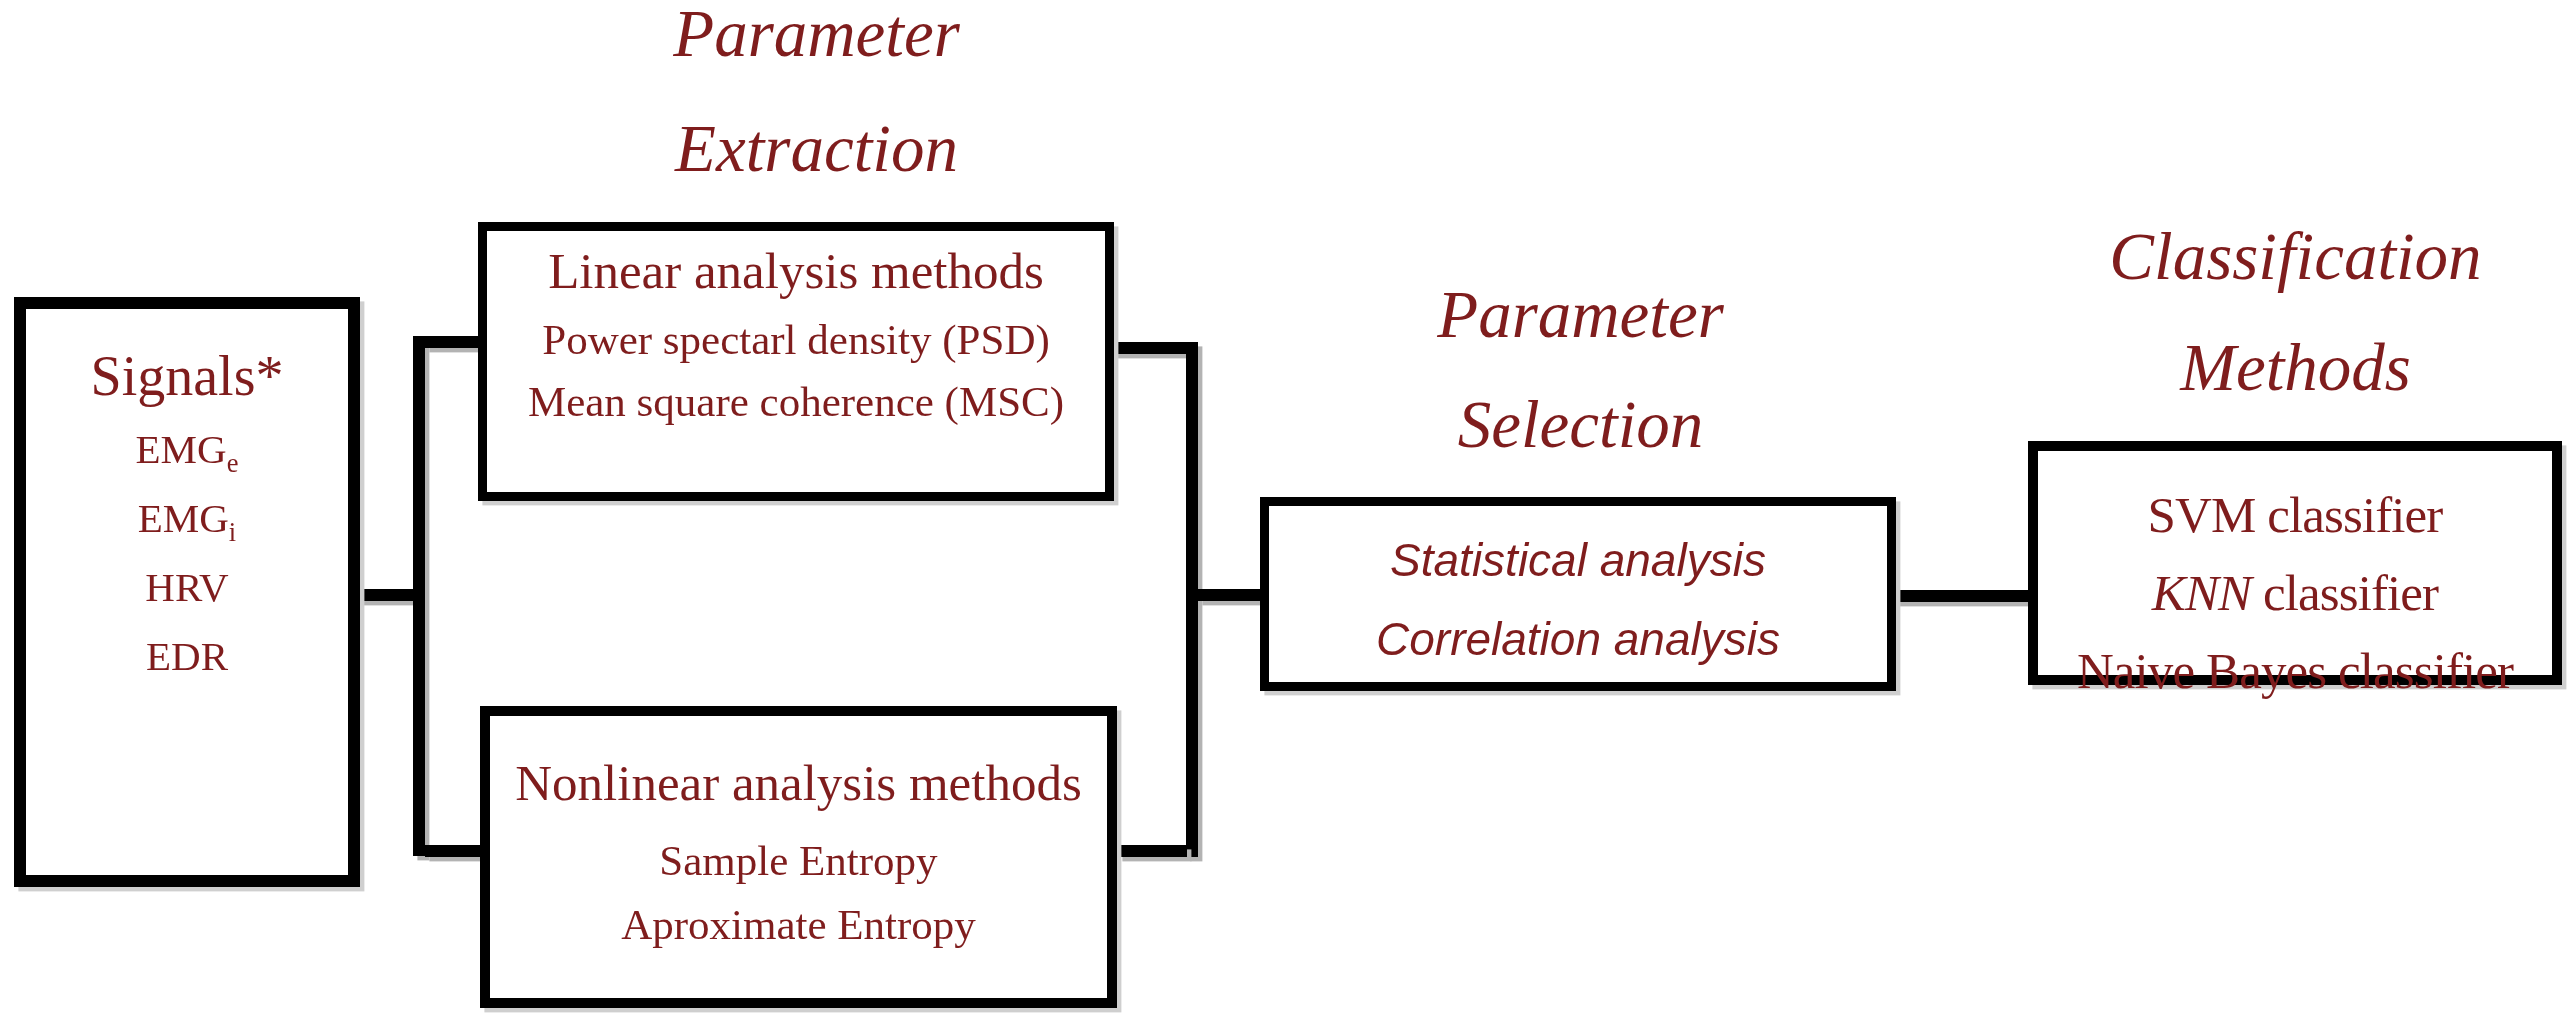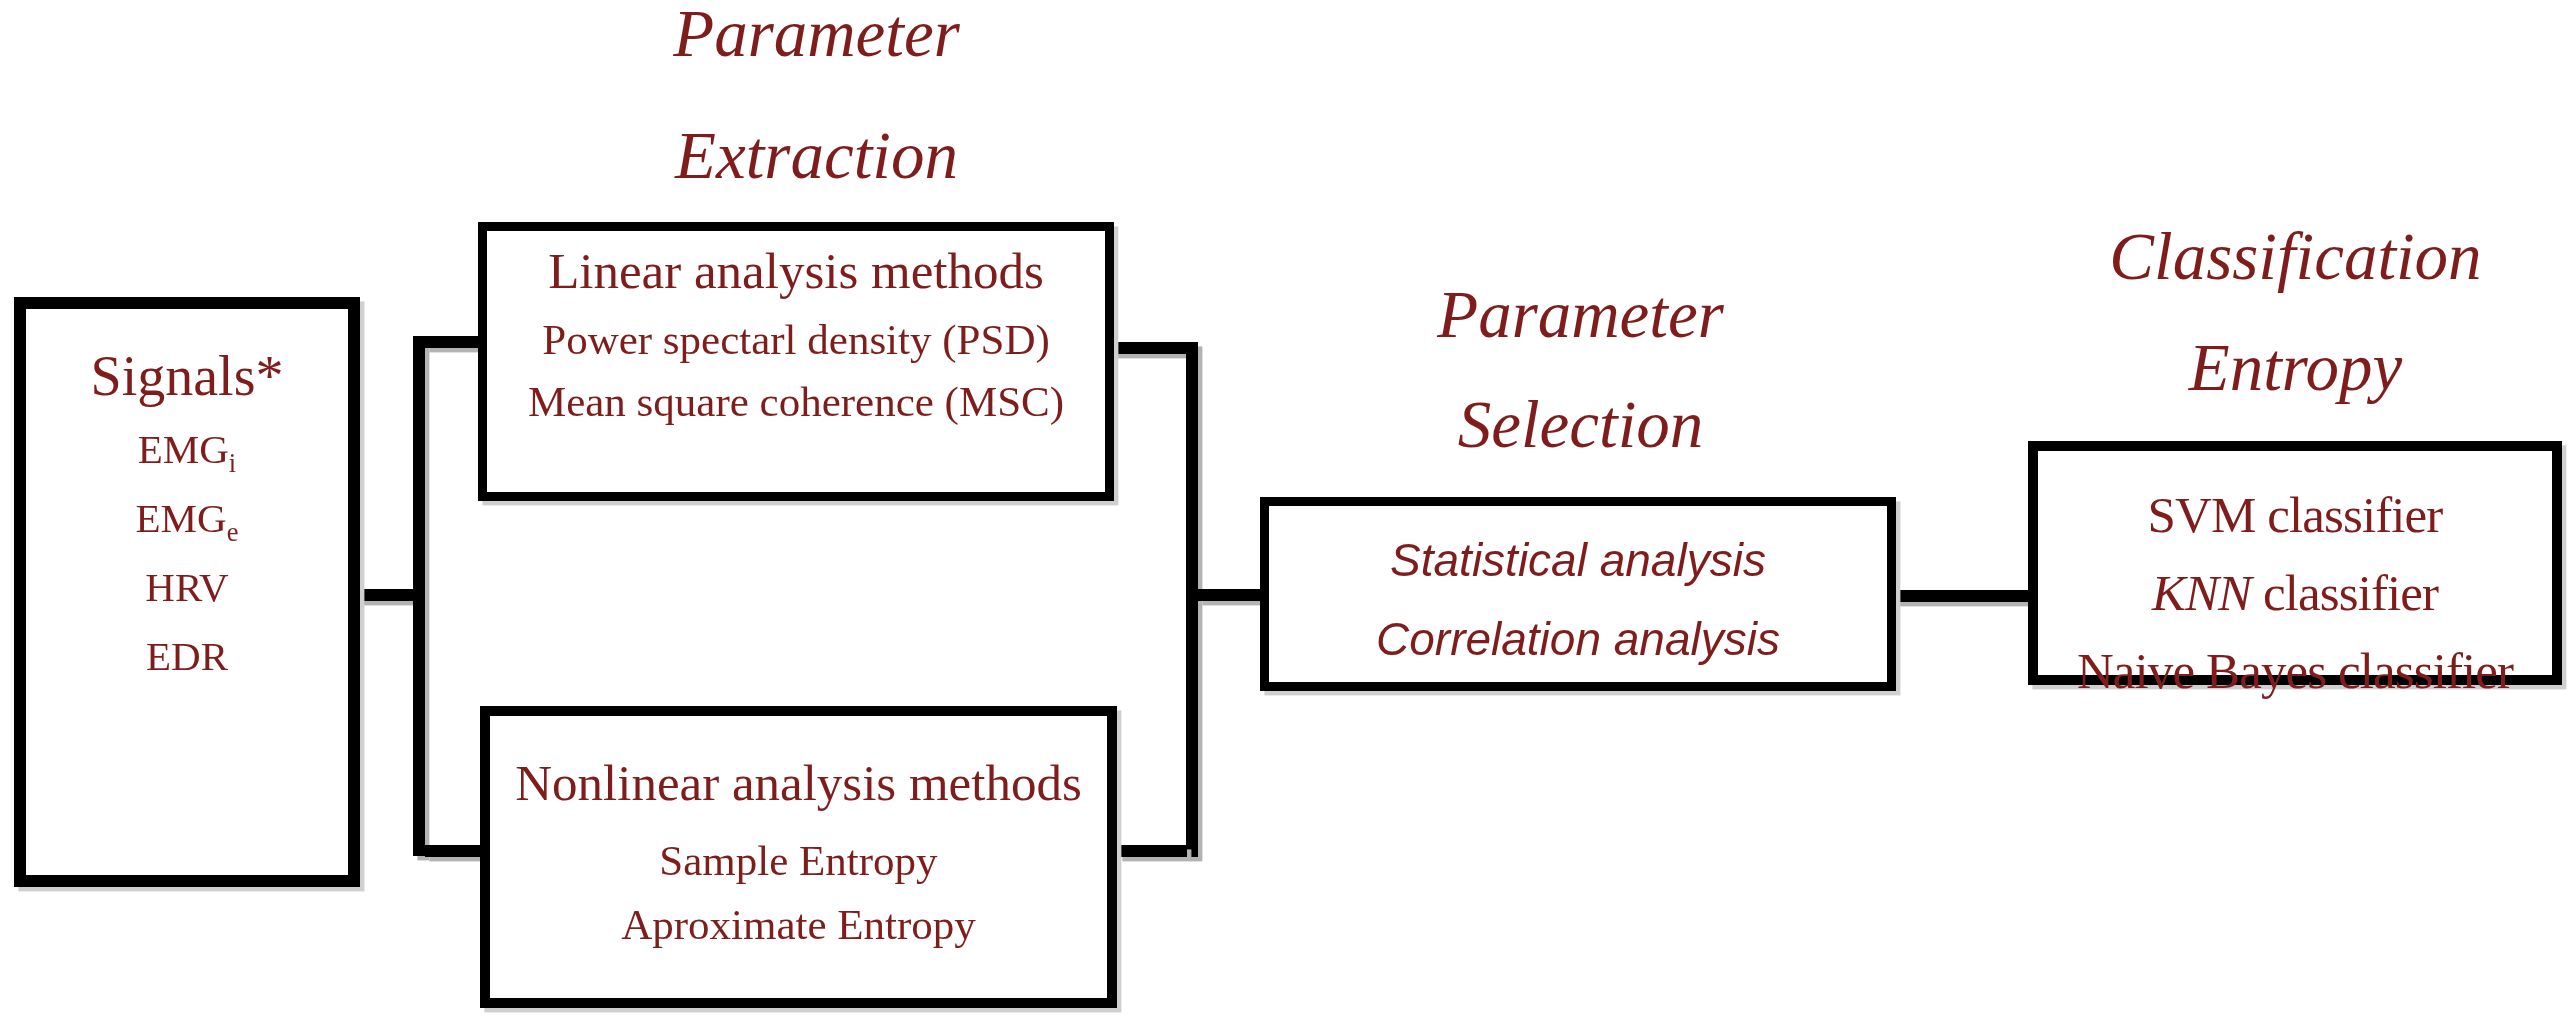--- a/index.html
+++ b/index.html
@@ -54,21 +54,21 @@
     position: absolute;
     width: 547px;
     height: 67px;
     line-height: 67px;
     font-size: 67px;
     font-style: italic;
     text-align: center;
     white-space: nowrap;
   }
   #ext-h1 { left: 543px;  top: 0px;   }
-  #ext-h2 { left: 543px;  top: 122px; }
+  #ext-h2 { left: 543px;  top: 115px; }
   #sel-h1 { left: 1307px; top: 281px; }
   #sel-h2 { left: 1307px; top: 391px; }
   #cls-h1 { left: 2022px; top: 223px; }
   #cls-h2 { left: 2022px; top: 334px; }
 
   
   .conn { position: absolute; background: #000000; box-shadow: 4.4px 4.4px 0 #b3b3b3; }
   #conn-signals-out      { left: 353px;  top: 589px; width: 60px;  height: 11.5px; }
   #conn-left-bracket     { left: 413px;  top: 336px; width: 11.5px;  height: 520px; }
   #conn-left-stub-top    { left: 425px;  top: 336px; width: 53px;  height: 11.5px; }
@@ -82,36 +82,36 @@
 </head>
 <body>
 
 <div class="page">
 
   <div class="heading-line" id="ext-h1">Parameter</div>
   <div class="heading-line" id="ext-h2">Extraction</div>
   <div class="heading-line" id="sel-h1">Parameter</div>
   <div class="heading-line" id="sel-h2">Selection</div>
   <div class="heading-line" id="cls-h1">Classification</div>
-  <div class="heading-line" id="cls-h2">Entropy</div>
+  <div class="heading-line" id="cls-h2">Methods</div>
 
   <div class="conn" id="conn-signals-out"></div>
   <div class="conn" id="conn-left-bracket"></div>
   <div class="conn" id="conn-left-stub-top"></div>
   <div class="conn" id="conn-left-stub-bottom"></div>
   <div class="conn" id="conn-linear-out"></div>
   <div class="conn" id="conn-right-bracket"></div>
   <div class="conn" id="conn-nonlinear-out"></div>
   <div class="conn" id="conn-to-paramsel"></div>
   <div class="conn" id="conn-to-class"></div>
 
   <div class="box" id="signals-box">
     <div class="sig-title">Signals*</div>
+    <div class="sig-line"><span>EMG</span><sub>e</sub></div>
     <div class="sig-line"><span>EMG</span><sub>i</sub></div>
-    <div class="sig-line"><span>EMG</span><sub>e</sub></div>
     <div class="sig-line"><span>HRV</span><sub></sub></div>
     <div class="sig-line"><span>EDR</span><sub></sub></div>
   </div>
 
   <div class="box" id="linear-box">
     <div class="bx-title">Linear analysis methods</div>
     <div class="bx-sub">Power spectarl density (PSD)</div>
     <div class="bx-sub">Mean square coherence (MSC)</div>
   </div>
 

